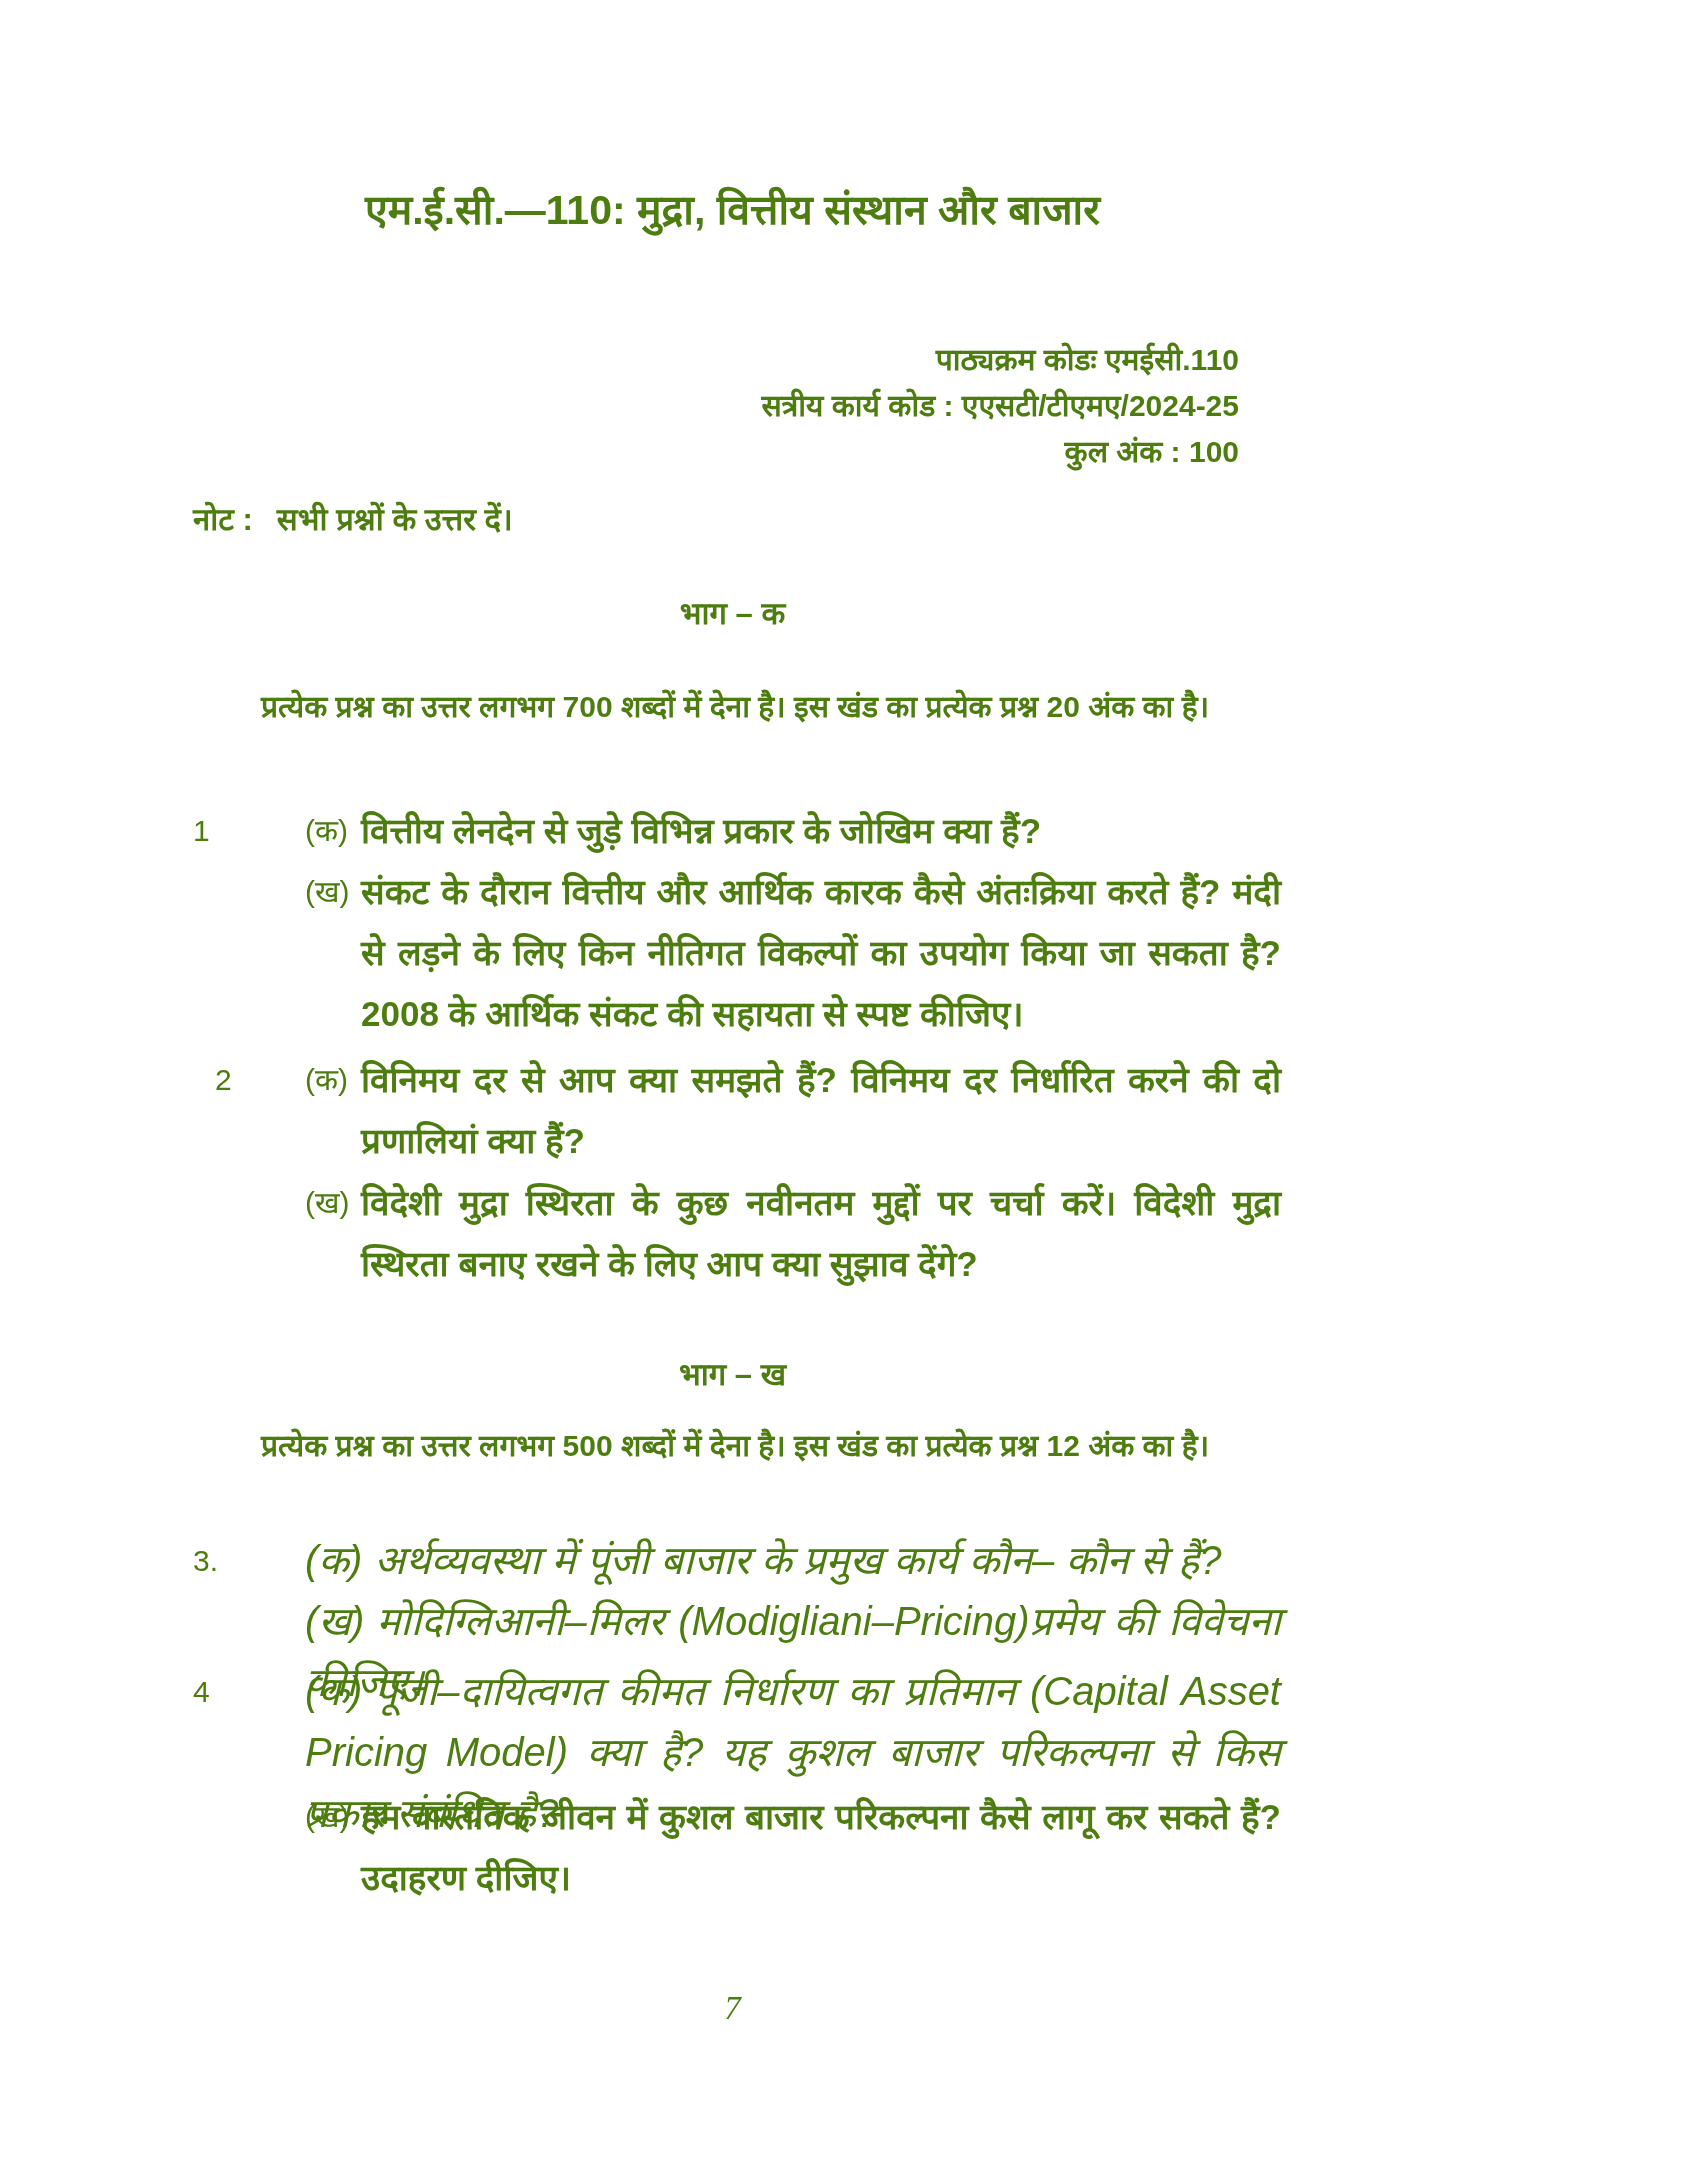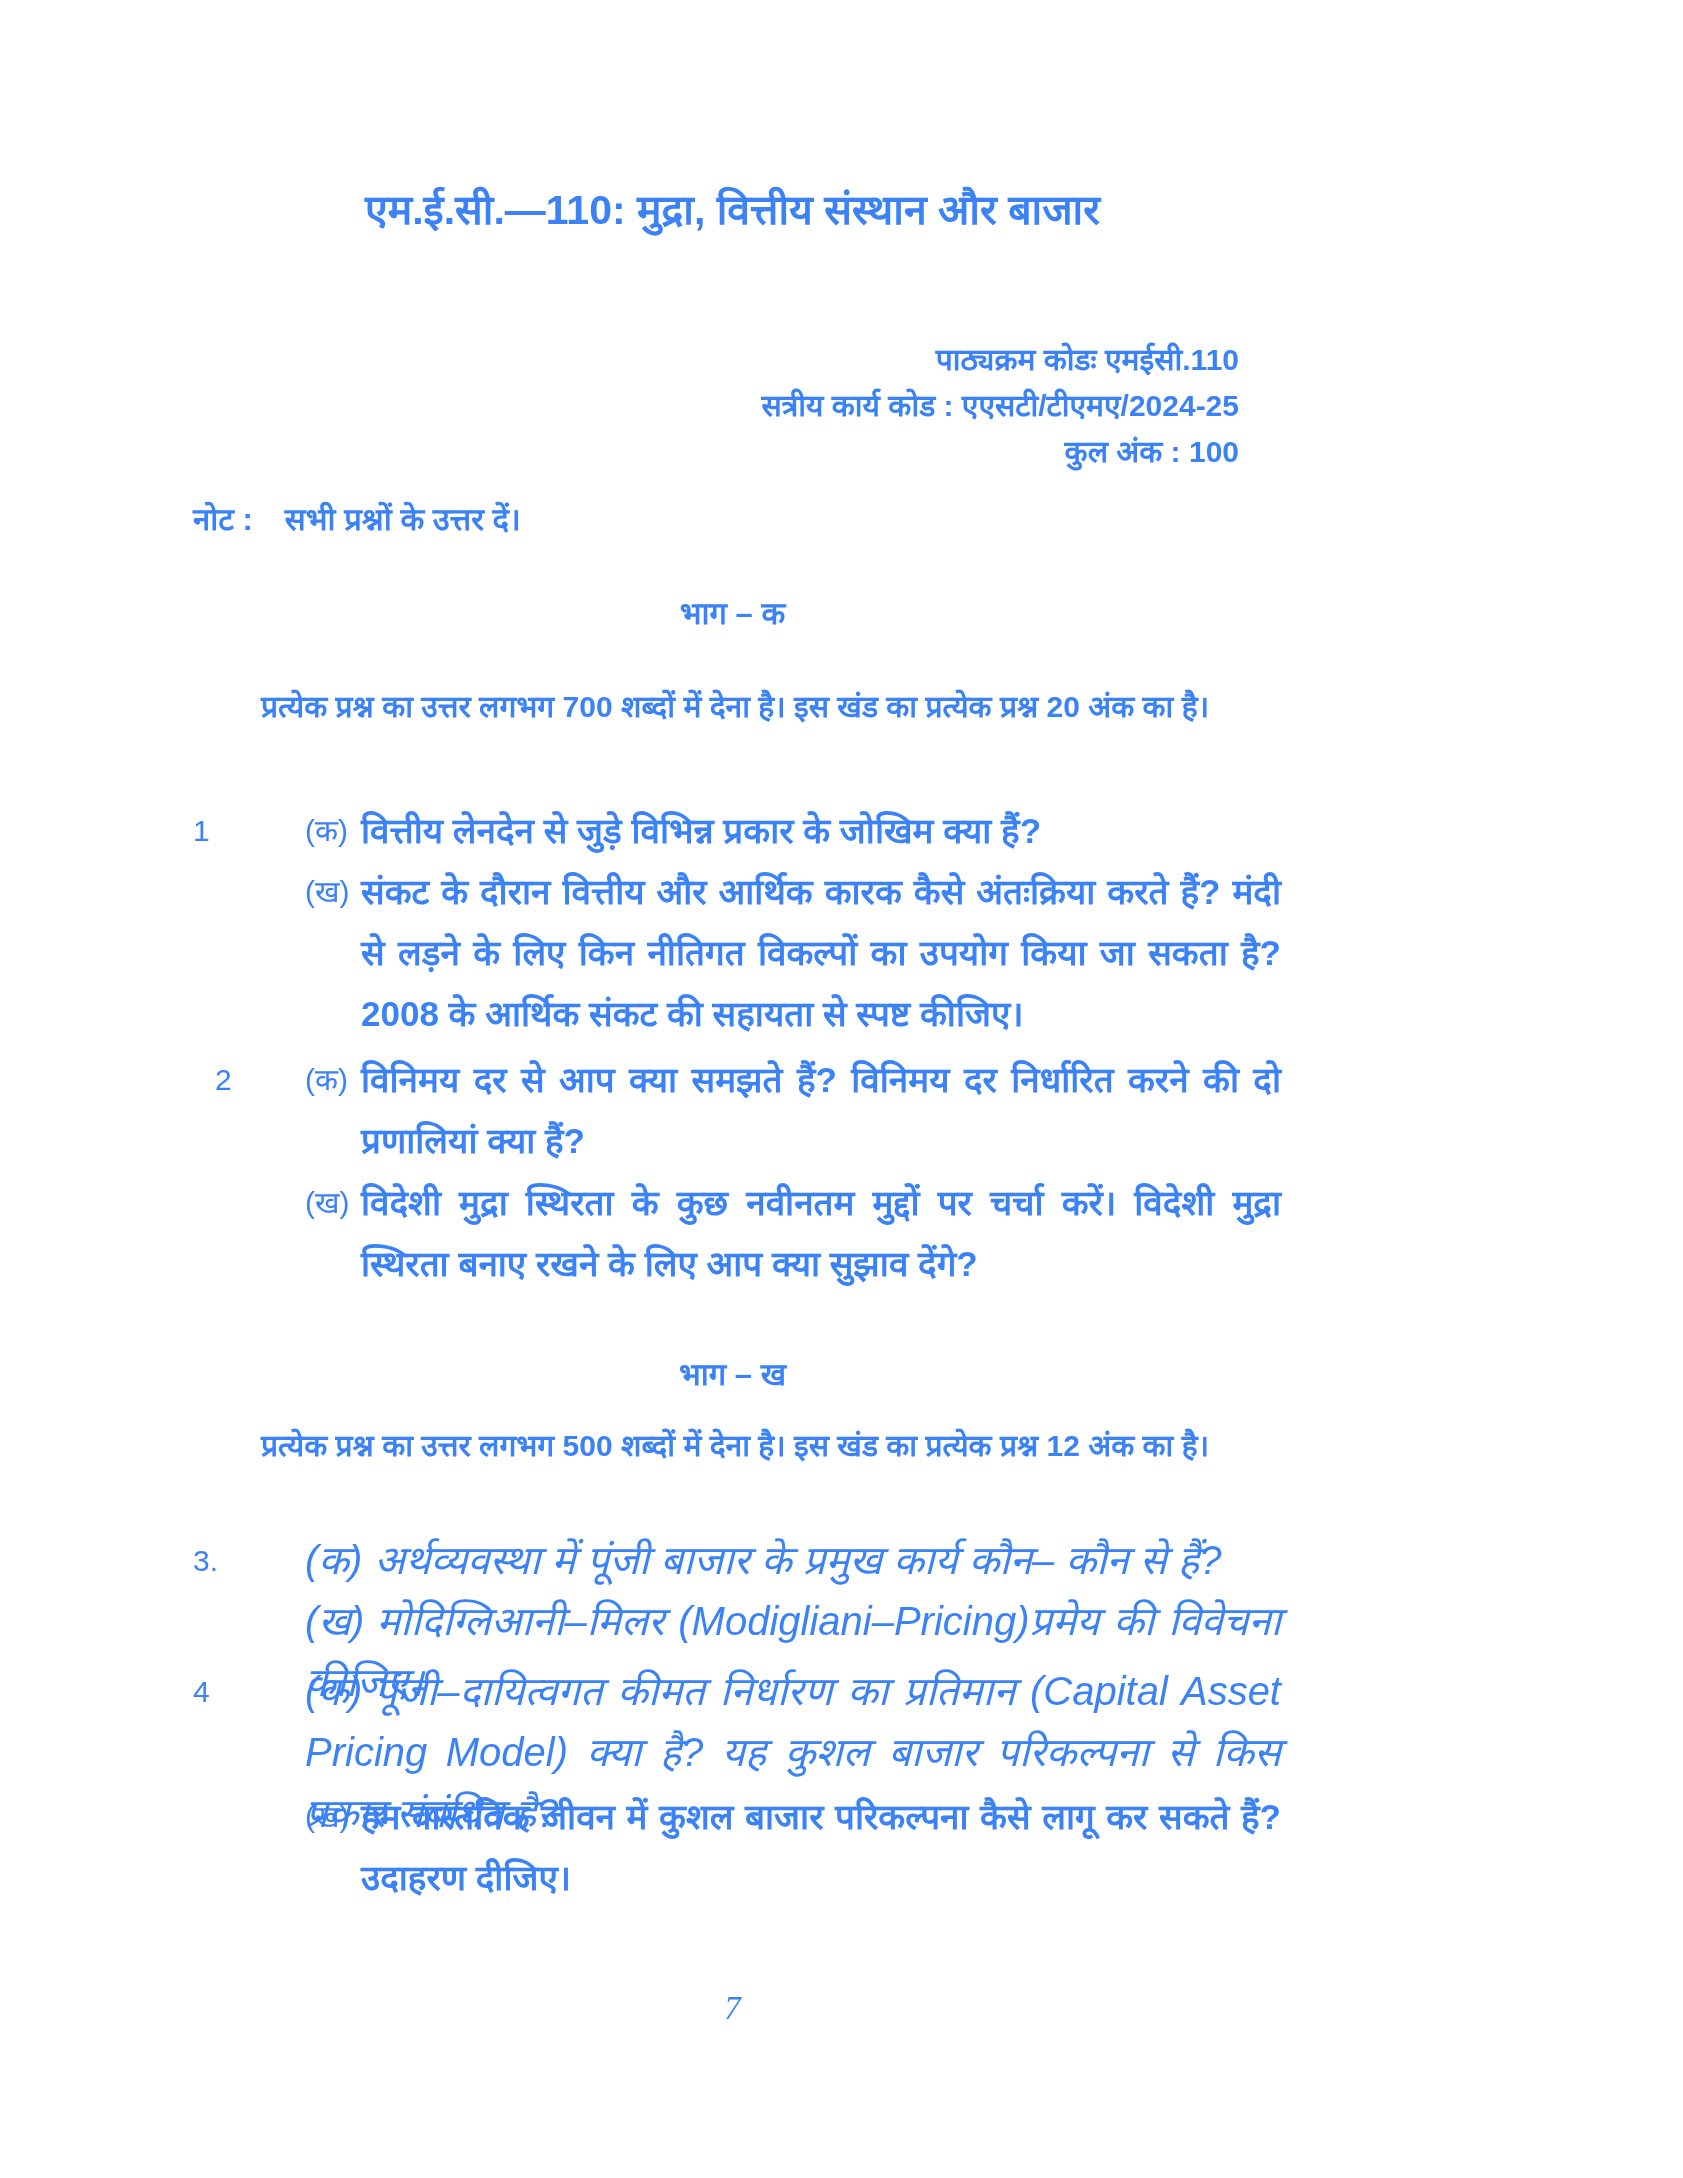--- a/index.html
+++ b/index.html
@@ -2,21 +2,21 @@
 <html><head>
 <meta charset="utf-8">
 <style>
   * { margin: 0; padding: 0; box-sizing: border-box; }
   html, body { background: #ffffff; }
   .page {
     position: relative;
     width: 1465px;
     height: 2178px;
     background: #ffffff;
-    color: #3b82f6;
+    color: #4d7c0f;
     font-family: "Liberation Sans", sans-serif;
     overflow: hidden;
   }
   .abs { position: absolute; }
   .doc-title {
     top: 180px; left: 0; right: 0;
     text-align: center;
     font-size: 41px;
     font-weight: bold;
   }
@@ -31,21 +31,21 @@
     text-align: right;
     font-size: 30px;
     font-weight: bold;
     line-height: 46px;
   }
   .note-line {
     top: 497px; left: 193px; right: 188px;
     font-size: 31px;
     font-weight: bold;
   }
-  .note-label { margin-right: 32px; }
+  .note-label { margin-right: 24px; }
   .sec-heading {
     left: 0; right: 0;
     text-align: center;
     font-size: 31px;
     font-weight: bold;
   }
   .instruction {
     left: 193px; right: 188px;
     text-align: center;
     font-size: 30px;

